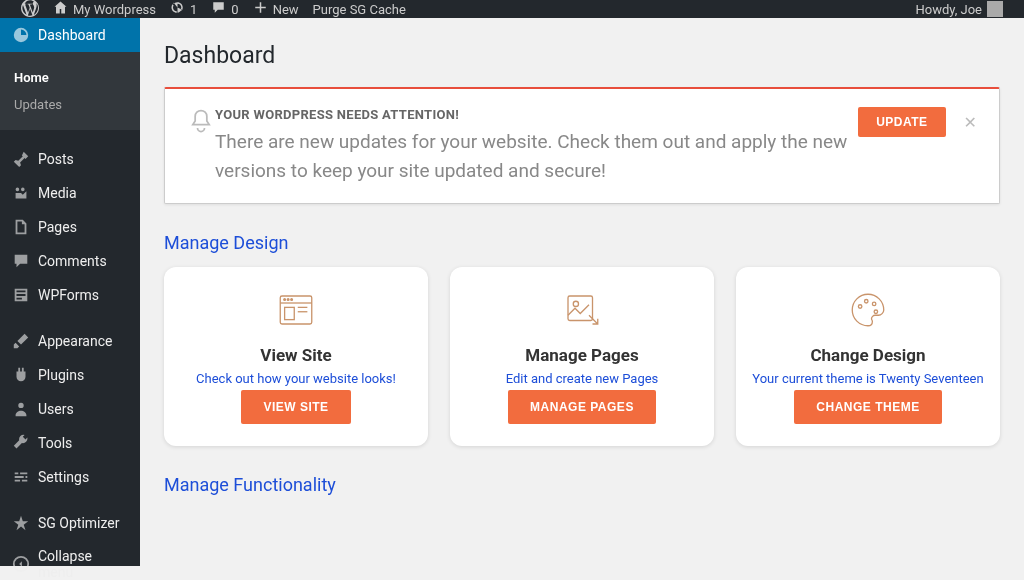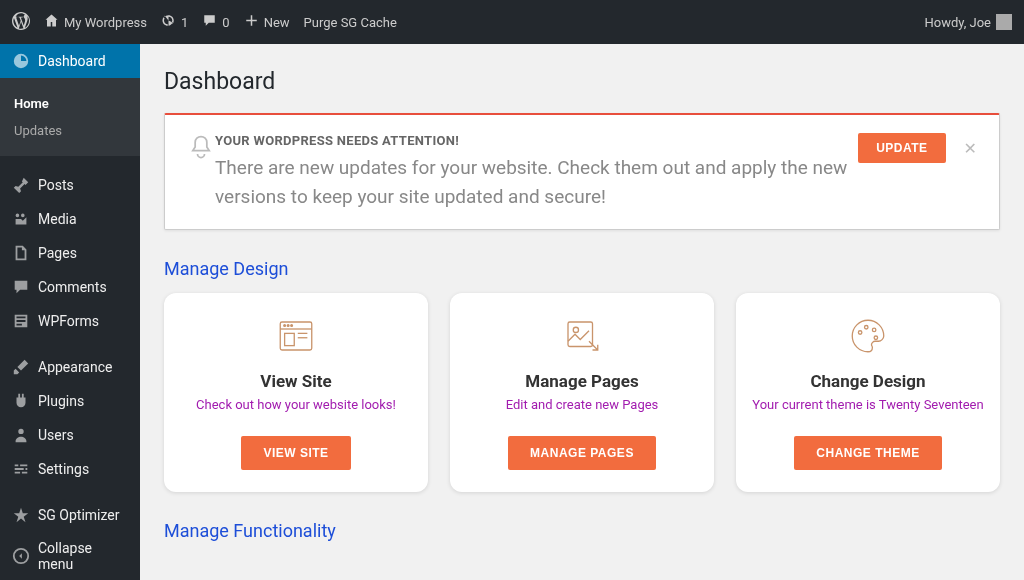--- a/index.html
+++ b/index.html
@@ -1,18 +1,18 @@
 <!DOCTYPE html>
 <html><head>
   <meta charset="utf-8">
   <style>
     * { margin: 0; padding: 0; box-sizing: border-box; }
     body { font-family: -apple-system, BlinkMacSystemFont, "Segoe UI", Roboto, sans-serif; font-size: 13px; background: #f1f1f1; width: 1024px; height: 580px; overflow: hidden; }
     
-    .admin-bar { height: 44px; background: #23282d; color: #ccc; display: flex; align-items: center; padding: 0 12px; font-size: 13px; }
+    .admin-bar { height: 18px; background: #23282d; color: #ccc; display: flex; align-items: center; padding: 0 21px; font-size: 13px; }
     .admin-bar-left { display: flex; align-items: center; gap: 14px; }
     .admin-bar-right { margin-left: auto; display: flex; align-items: center; gap: 8px; }
     .admin-bar-item { display: flex; align-items: center; gap: 5px; color: #ccc; cursor: pointer; }
     .avatar-box { width: 16px; height: 16px; background: #aaa; display: inline-block; }
     
     .layout { display: flex; height: calc(100% - 32px); }
     
     .sidebar { width: 140px; background: #23282d; color: #eee; flex-shrink: 0; }
     .sidebar-item { display: flex; align-items: center; gap: 8px; padding: 8px 12px; cursor: pointer; color: #eee; font-size: 14px; position: relative; }
     .sidebar-item.active { background: #0073aa; color: #fff; }
@@ -34,21 +34,21 @@
     .notice-actions { display: flex; align-items: center; gap: 18px; }
     .btn-orange { background: #f26c3e; color: #fff; border: none; padding: 8px 18px; font-weight: 700; font-size: 12px; letter-spacing: 0.5px; cursor: pointer; border-radius: 2px; }
     .close-btn { color: #bbb; cursor: pointer; font-size: 16px; }
     
     .section-title { font-size: 18px; color: #1d4ed8; font-weight: 400; margin: 28px 0 14px; }
     
     .cards { display: flex; gap: 22px; }
     .card { flex: 1; background: #fff; padding: 22px 8px; text-align: center; box-shadow: 0 1px 4px rgba(0,0,0,0.12); border-radius: 12px; }
     .card-icon { display: flex; justify-content: center; margin-bottom: 14px; color: #c9946b; }
     .card-title { font-size: 17px; font-weight: 700; color: #333; margin-bottom: 6px; }
-    .card-desc { font-size: 13px; color: #a21caf; margin-bottom: 24px; }
+    .card-desc { font-size: 13px; color: #1d4ed8; margin-bottom: 4px; }
     .card .btn-orange { padding: 10px 22px; }
   </style>
 </head>
 <body>
 
 <div class="admin-bar">
   <div class="admin-bar-left">
     <div class="admin-bar-item">
       <span><svg width="18" height="18" viewBox="0 0 20 20" fill="currentColor">
             <path d="M10 0C4.5 0 0 4.5 0 10s4.5 10 10 10 10-4.5 10-10S15.5 0 10 0zm-8.5 10c0-1.2.3-2.4.7-3.4l4 11C3.5 16 1.5 13.2 1.5 10zm8.5 8.5c-.8 0-1.6-.1-2.4-.3l2.5-7.4 2.6 7.2c0 .1 0 .1.1.1-.9.3-1.8.4-2.8.4zm1.2-12.5c.5 0 1-.1 1-.1.5 0 .4-.7-.1-.7 0 0-1.4.1-2.3.1-.9 0-2.3-.1-2.3-.1-.5 0-.5.7-.1.7 0 0 .4.1.9.1l1.4 3.7-1.9 5.7-3.2-9.4c.5 0 1-.1 1-.1.5 0 .4-.7-.1-.7 0 0-1.4.1-2.3.1H4C5.5 2.7 7.6 1.5 10 1.5c1.8 0 3.4.7 4.6 1.8h-.1c-.9 0-1.5.8-1.5 1.6 0 .7.4 1.4.9 2.1.3.6.7 1.3.7 2.4 0 .7-.3 1.6-.7 2.8l-.9 2.8-3.2-9zm6.1-1.2c1 1.4 1.6 3.1 1.6 4.8 0 3.5-1.9 6.5-4.7 8.2l2.6-7.5c.5-1.2.6-2.2.6-3.1 0-.3 0-.6-.1-.9v-.1c0-.5 0-1 0-1.4z"></path>
@@ -162,20 +162,28 @@
         </span>
       <span>Plugins</span>
     </div>
     <div class="sidebar-item">
       <span class="sidebar-icon">
           <svg width="18" height="18" viewBox="0 0 20 20" fill="currentColor">
             <path d="M10 3a3 3 0 110 6 3 3 0 010-6zm-6 14c0-3 3-5 6-5s6 2 6 5v1H4z"></path>
           </svg>
         </span>
       <span>Users</span>
+    </div>
+    <div class="sidebar-item">
+      <span class="sidebar-icon">
+          <svg width="18" height="18" viewBox="0 0 20 20" fill="currentColor">
+            <path d="M17 4l-2 2-3-3 2-2a5 5 0 00-6 6l-6 6 3 3 6-6a5 5 0 006-6z"></path>
+          </svg>
+        </span>
+      <span>Tools</span>
     </div>
     <div class="sidebar-item">
       <span class="sidebar-icon">
           <svg width="18" height="18" viewBox="0 0 20 20" fill="currentColor">
             <path d="M3 5h4v2H3zm6 0h8v2H9zM3 9h10v2H3zm12 0h2v2h-2zM3 13h6v2H3zm8 0h6v2h-6z"></path>
           </svg>
         </span>
       <span>Settings</span>
     </div>
     <div class="sidebar-separator"></div>

